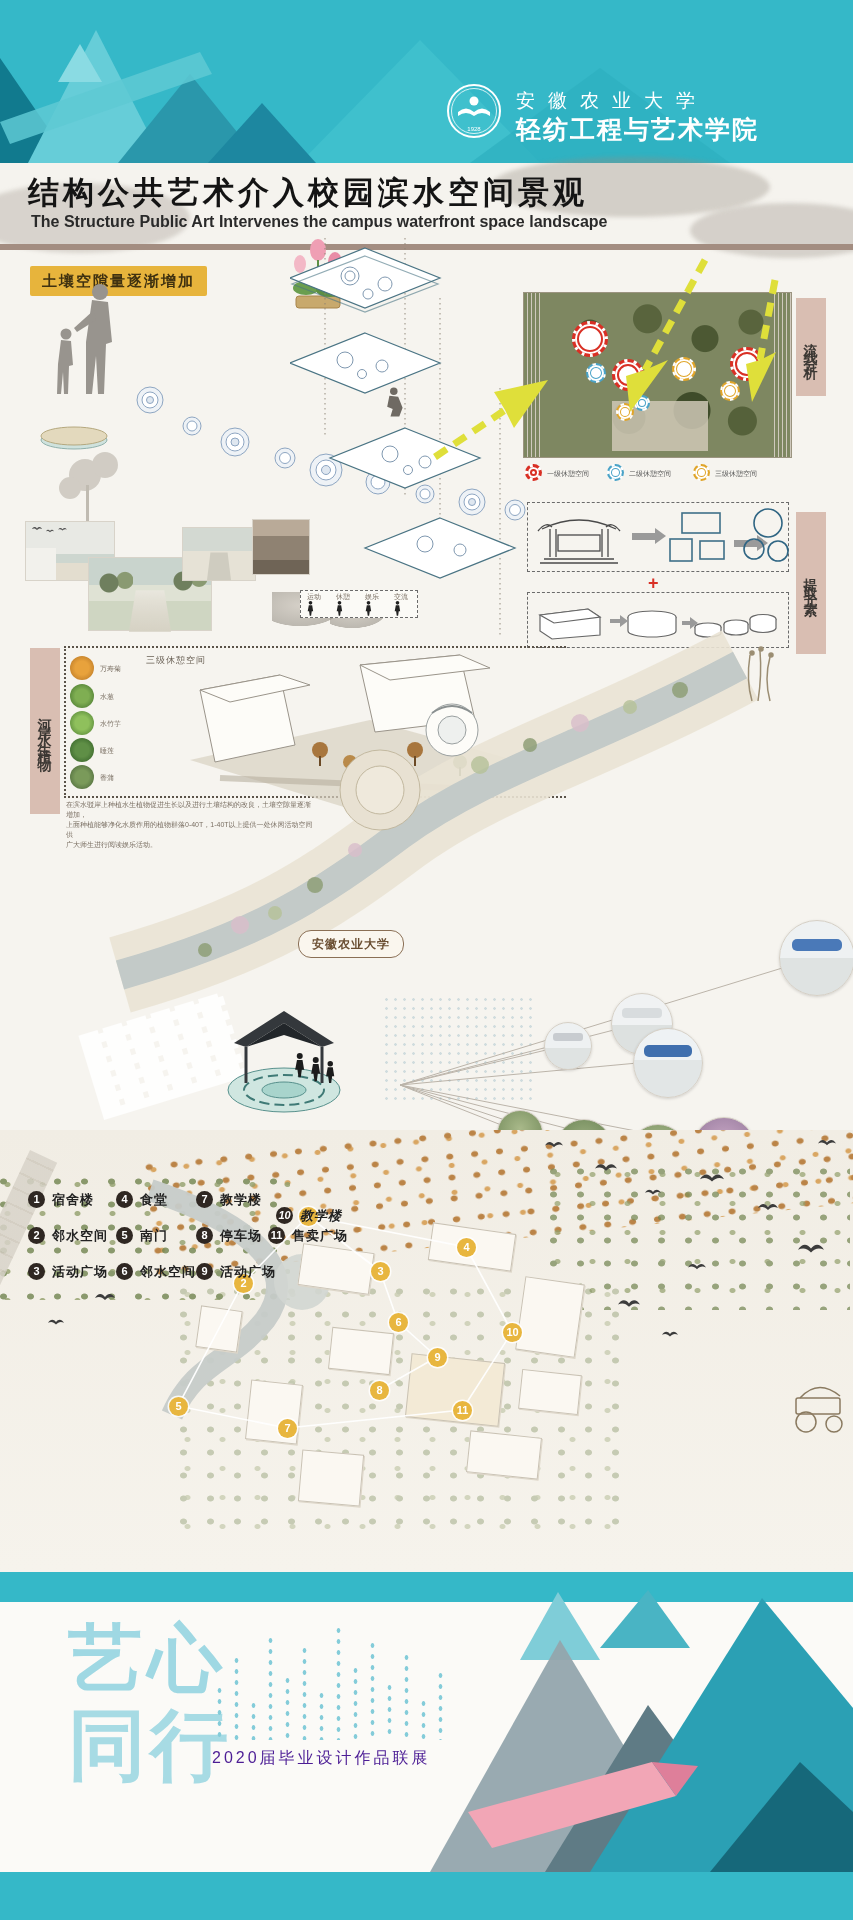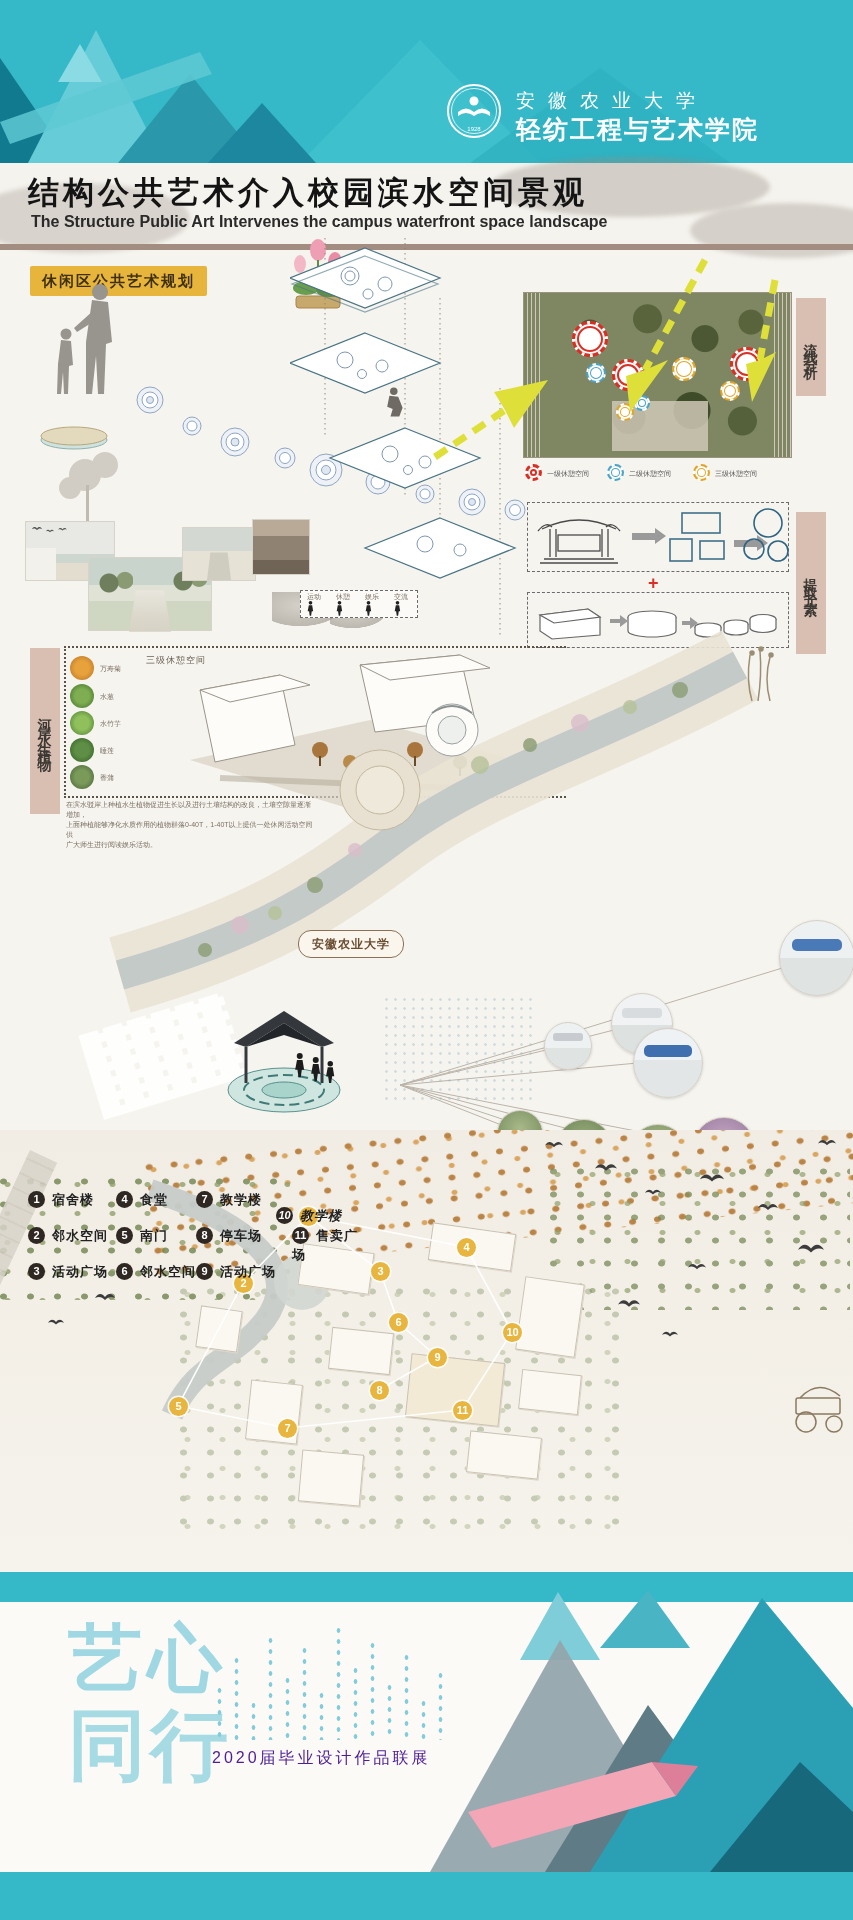--- a/index.html
+++ b/index.html
@@ -86,21 +86,21 @@
 
   <div class="abs titleband">
     <div class="abs wash" style="left:-30px;top:20px;width:220px;height:70px;background:rgba(150,140,128,.30);"></div>
     <div class="abs wash" style="left:490px;top:-6px;width:280px;height:60px;background:rgba(150,140,128,.35);"></div>
     <div class="abs wash" style="left:690px;top:40px;width:200px;height:55px;background:rgba(140,130,120,.3);"></div>
   </div>
   <div class="abs maintitle">结构公共艺术介入校园滨水空间景观</div>
   <div class="abs subtitle">The Structure Public Art Intervenes the campus waterfront space landscape</div>
   <div class="abs brownrule"></div>
 
-  <div class="abs badge-gold" style="left:30px;top:266px;">休闲区公共艺术规划</div>
+  <div class="abs badge-gold" style="left:30px;top:266px;">土壤空隙量逐渐增加</div>
 
   <svg class="abs" style="left:30px;top:270px" width="400" height="270">
 
     <g fill="#c8c3ba" opacity=".8">
       <circle cx="55" cy="205" r="16"></circle>
         <circle cx="75" cy="195" r="13"></circle>
         <circle cx="40" cy="218" r="11"></circle>
       <rect x="56" y="215" width="3" height="40" fill="#b3ada2"></rect>
     </g>
 
@@ -507,21 +507,21 @@
       <div class="abs" style="left:0;top:0;"><span class="legend-num">1</span><span class="legend-lab">宿舍楼</span></div>
       <div class="abs" style="left:0;top:36px;"><span class="legend-num">2</span><span class="legend-lab">邻水空间</span></div>
       <div class="abs" style="left:0;top:72px;"><span class="legend-num">3</span><span class="legend-lab">活动广场</span></div>
       <div class="abs" style="left:88px;top:0;"><span class="legend-num">4</span><span class="legend-lab">食堂</span></div>
       <div class="abs" style="left:88px;top:36px;"><span class="legend-num">5</span><span class="legend-lab">南门</span></div>
       <div class="abs" style="left:88px;top:72px;"><span class="legend-num">6</span><span class="legend-lab">邻水空间</span></div>
       <div class="abs" style="left:168px;top:0;"><span class="legend-num">7</span><span class="legend-lab">教学楼</span></div>
       <div class="abs" style="left:168px;top:36px;"><span class="legend-num">8</span><span class="legend-lab">停车场</span></div>
       <div class="abs" style="left:168px;top:72px;"><span class="legend-num">9</span><span class="legend-lab">活动广场</span></div>
       <div class="abs" style="left:248px;top:16px;font-style:italic;"><span class="legend-num">10</span><span class="legend-lab">教学楼</span></div>
-      <div class="abs" style="left:264px;top:36px;"><span class="legend-num">11</span><span class="legend-lab">售卖广场</span></div>
+      <div class="abs" style="left:240px;top:36px;"><span class="legend-num">11</span><span class="legend-lab">售卖广场</span></div>
     </div>
 
     <svg class="abs" style="left:0;top:0" width="853" height="440">
       <g fill="#3c3c3c">
         <use href="#bird" transform="translate(545,10) scale(.9)"></use>
         <use href="#bird" transform="translate(595,32) scale(1.1)"></use>
         <use href="#bird" transform="translate(645,58) scale(.8)"></use>
         <use href="#bird" transform="translate(700,42) scale(1.2)"></use>
         <use href="#bird" transform="translate(758,72) scale(1)"></use>
         <use href="#bird" transform="translate(798,112) scale(1.3)"></use>

